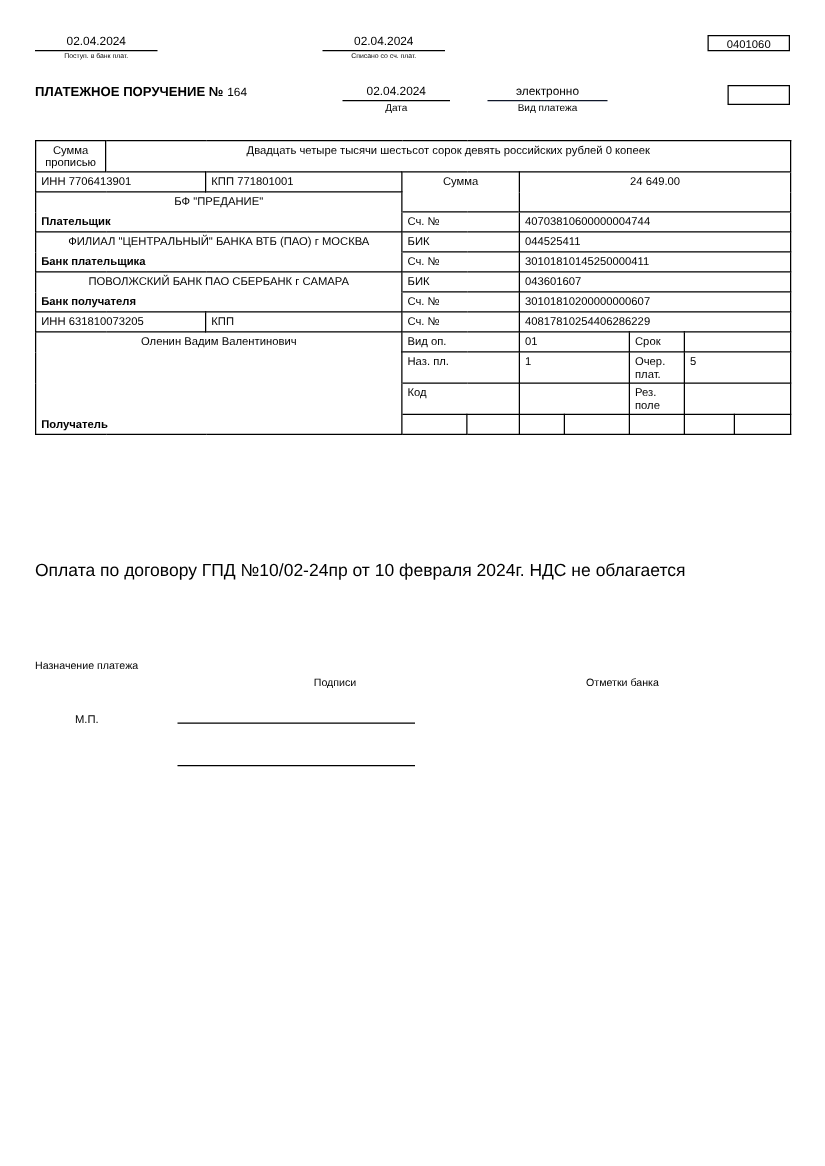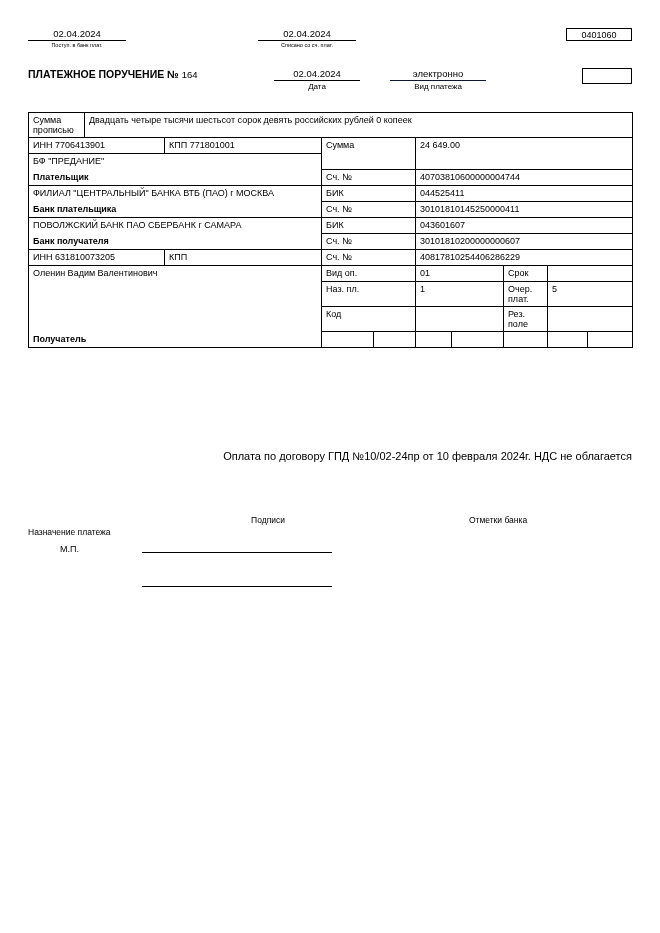--- a/index.html
+++ b/index.html
@@ -115,51 +115,50 @@
     table-layout: fixed;
   }
   .tbl td {
     border: 1px solid #000;
     padding: 2px 4px;
     font-size: 9px;
     vertical-align: top;
     height: 16px;
   }
   .nb-t { border-top: none !important; font-weight: bold; }
-  .nb-b { border-bottom: none !important; }
+  .nb-b { border-bottom: none !important; text-align: center; }
   .lbl-bottom {
     font-size: 8.5px;
     vertical-align: bottom;
   }
   .cell-val { font-size: 9px; }
   .sum-words-label {
     font-size: 8.5px;
     line-height: 10px;
   }
   .tall { height: 34px; }
   .tall2 { height: 40px; }
   .mid { vertical-align: middle; }
   
   .purpose {
     position: absolute;
     left: 28px; top: 450px;
     width: 604px;
-    font-size: 11px;
+    font-size: 14px;
     line-height: 12px;
-    text-align: right;
   }
   .purpose-label {
     position: absolute;
     left: 28px; top: 527px;
     font-size: 8.5px;
   }
   
   .sig-area {
     position: absolute;
-    left: 28px; top: 512px;
+    left: 28px; top: 538px;
     width: 604px; height: 100px;
   }
   .sig-caption {
     position: absolute;
     font-size: 8.5px;
     text-align: center;
   }
   #cap-sign { left: 160px; top: 3px; width: 160px; }
   #cap-bank { left: 390px; top: 3px; width: 160px; }
   .mp {

